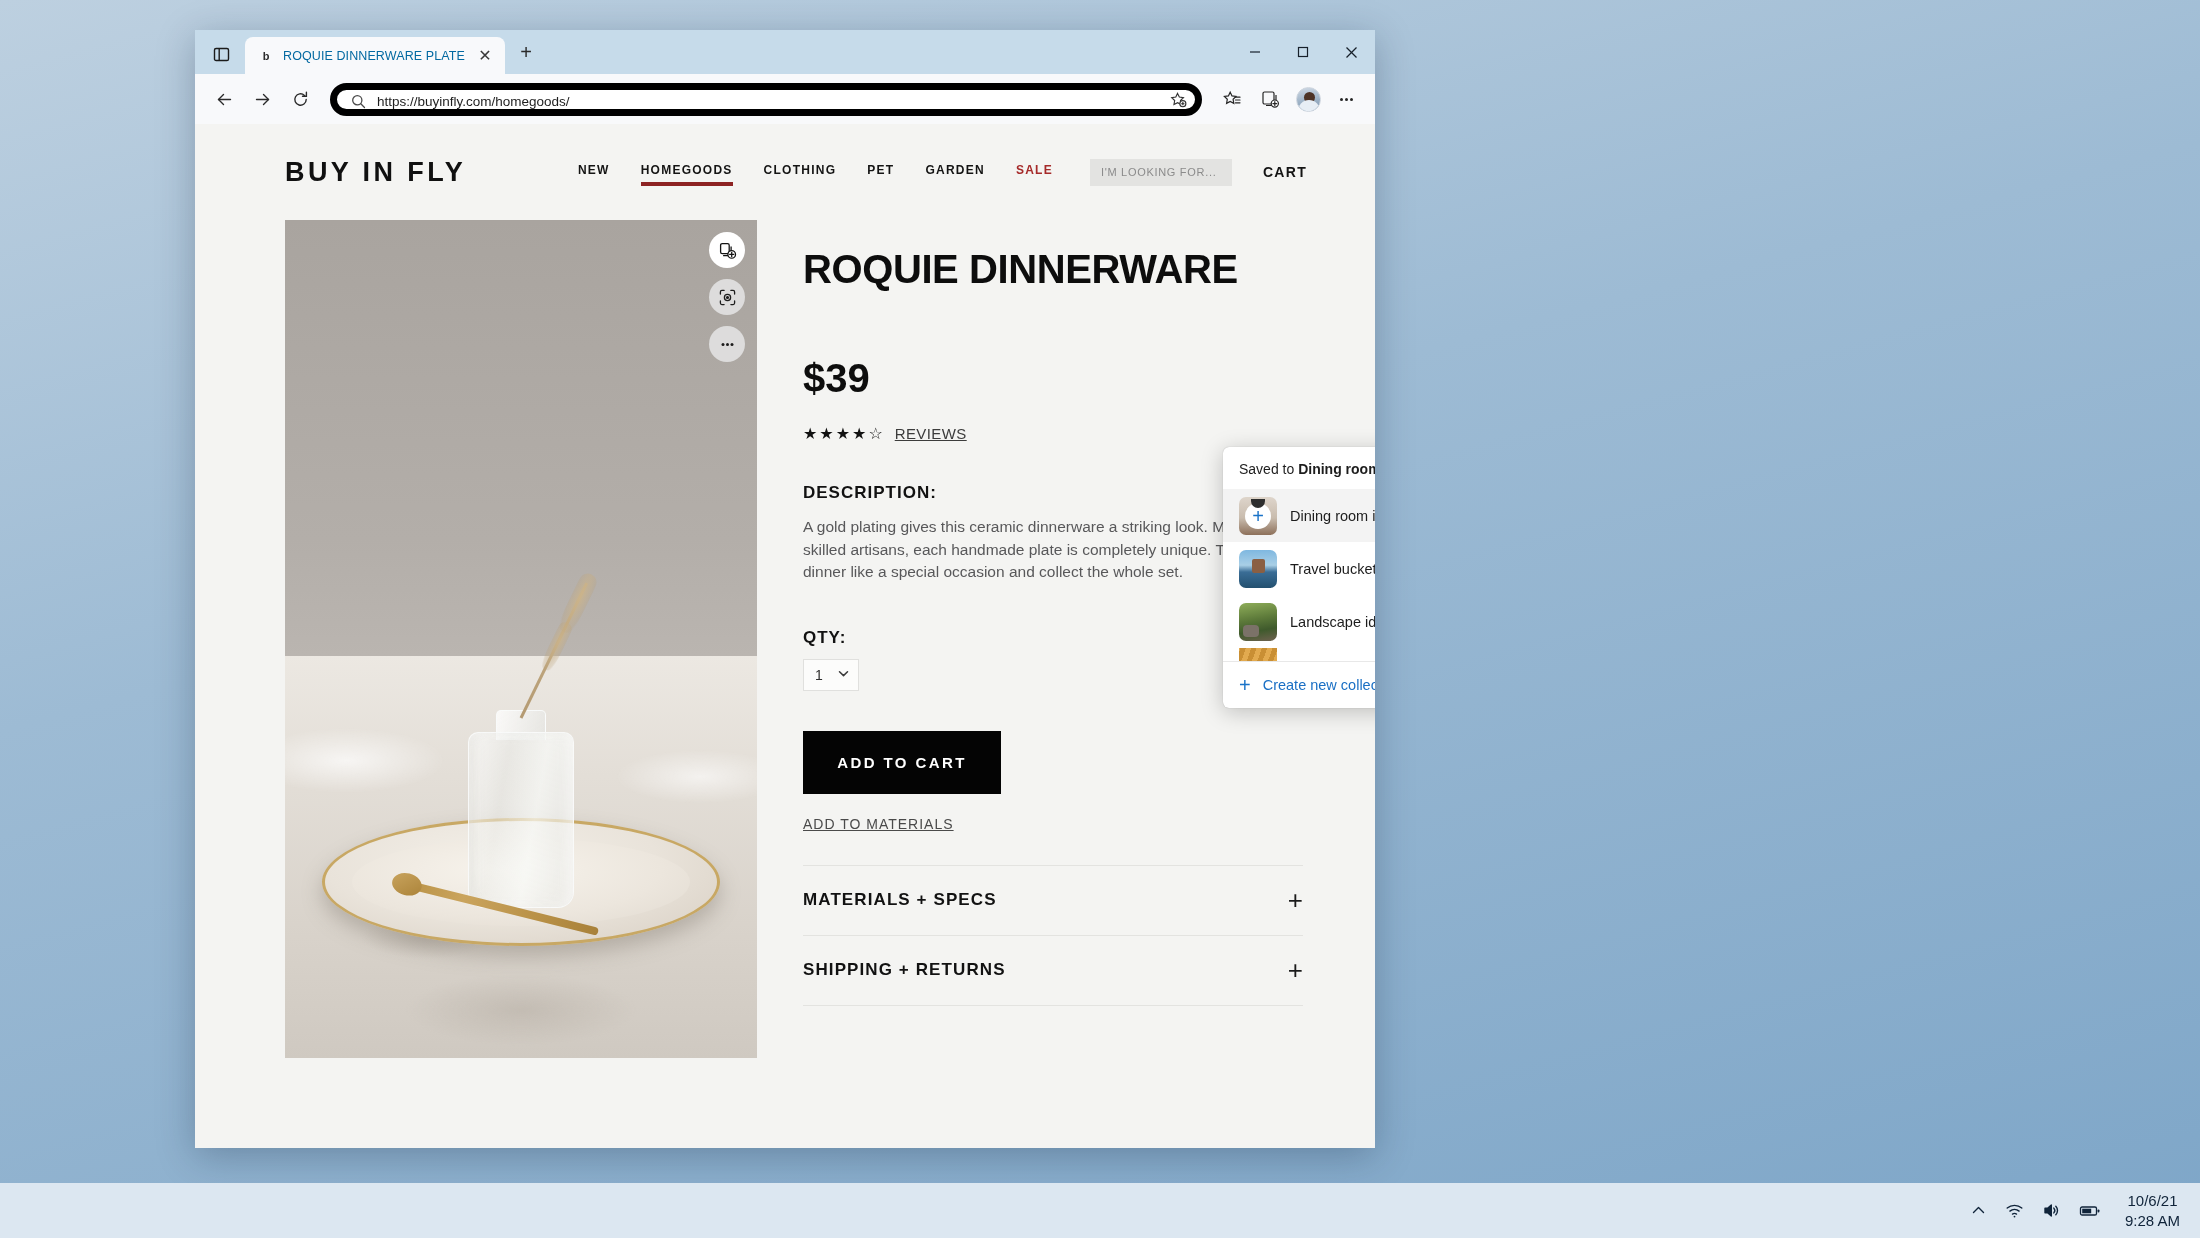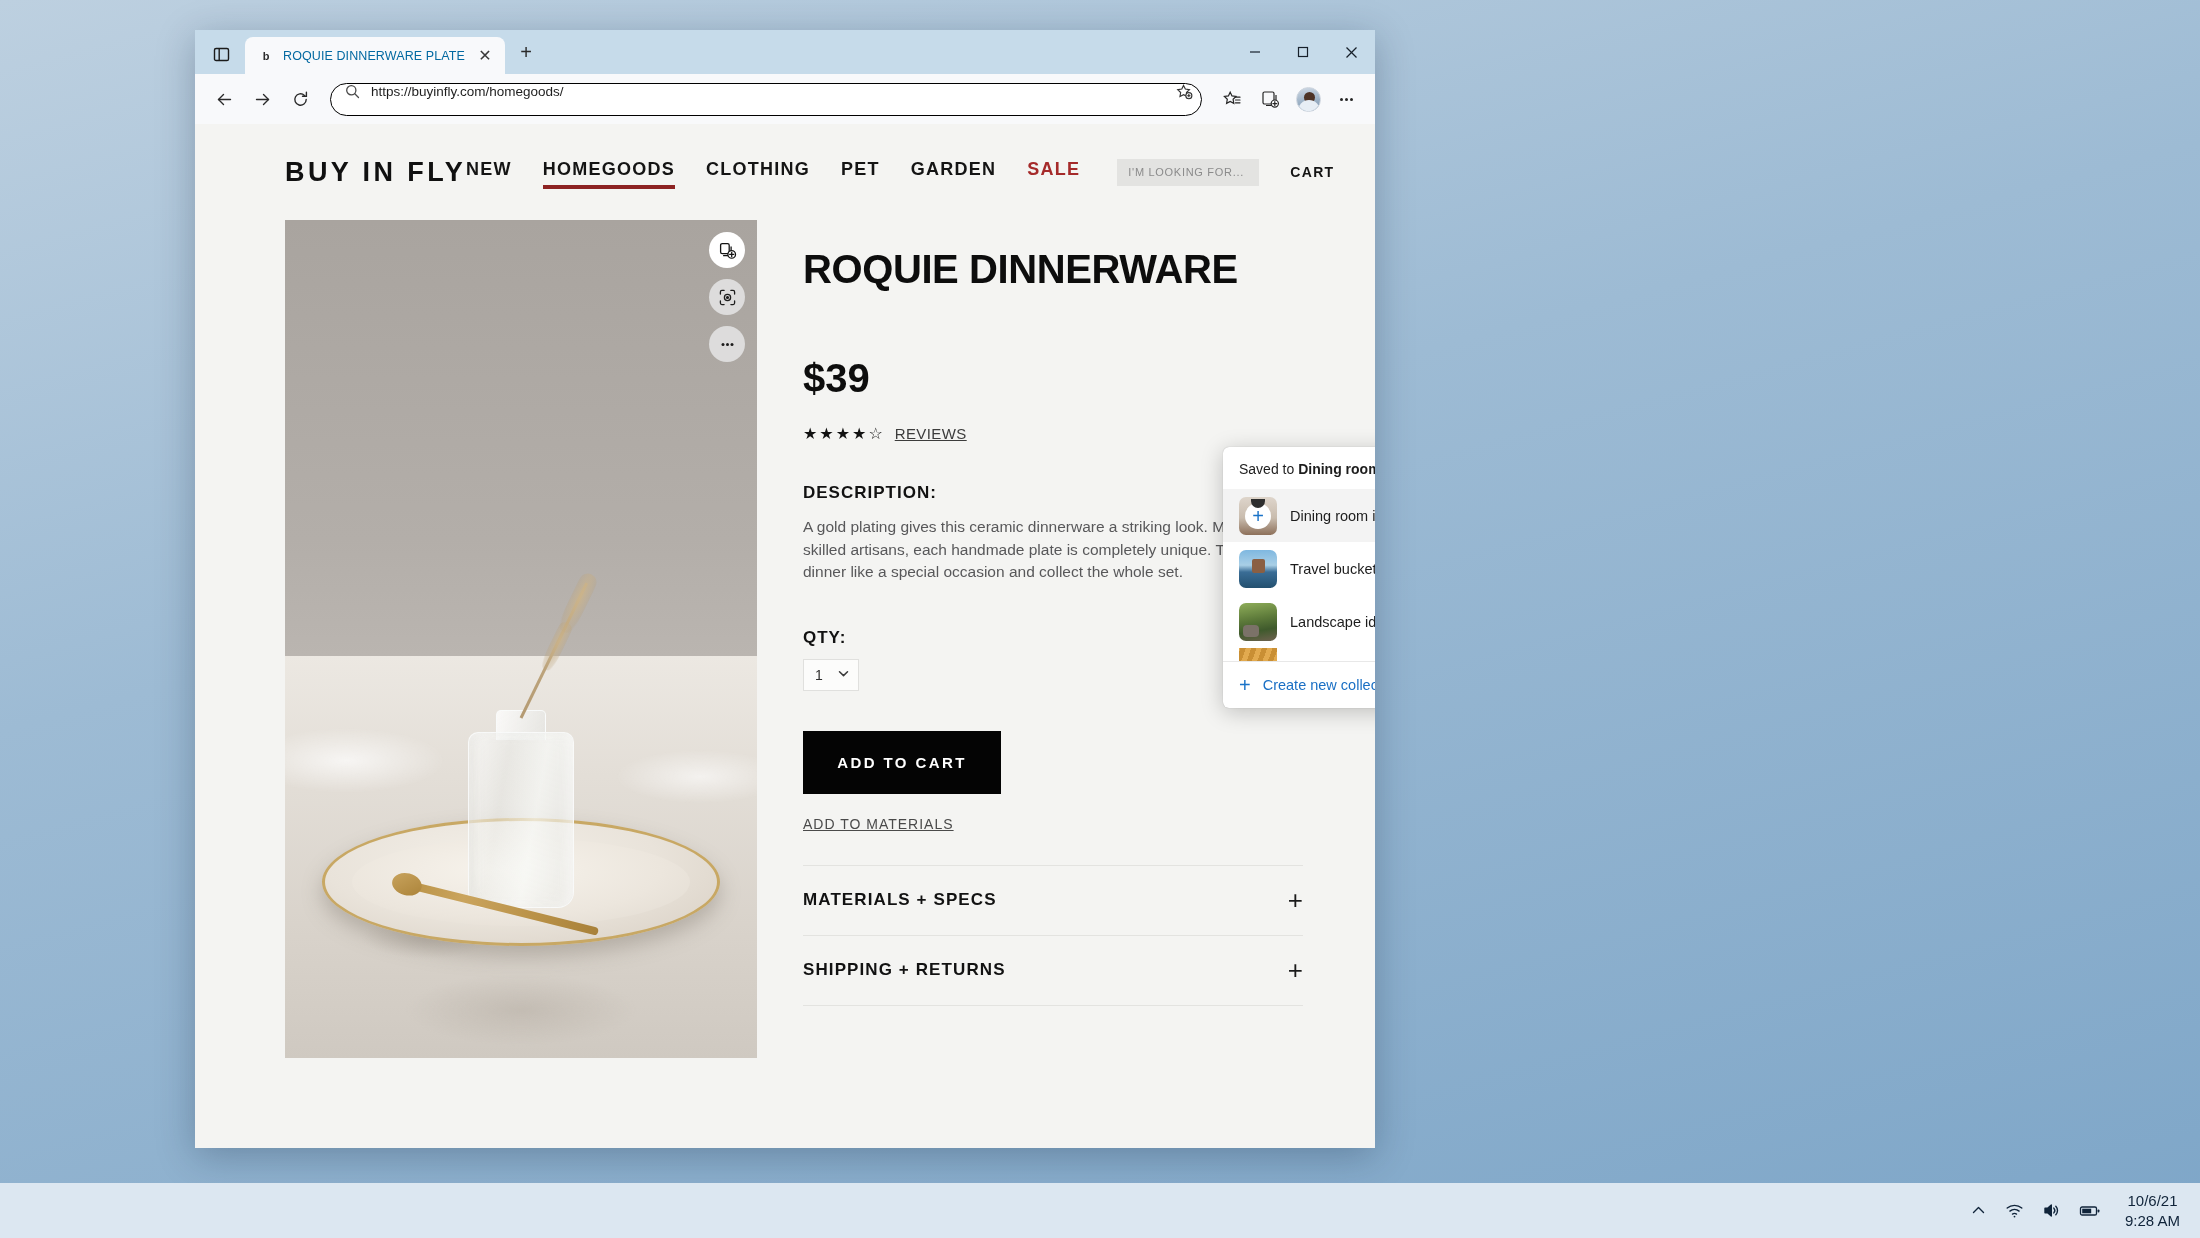--- a/index.html
+++ b/index.html
@@ -128,24 +128,24 @@
     display: flex; align-items: center; justify-content: center;
     border-radius: 4px;
     color: #2a2a2a;
   }
   #omnibox {
     flex: 1;
     height: 33px;
     background: #fff;
     border-radius: 17px;
     display: flex;
-    align-items: flex-start;
+    align-items: flex-end;
     padding: 0 8px 0 14px;
     margin: 0 9px;
-    border: 1px solid #000000;
+    border: 7px solid #000000;
     gap: 11px;
   }
   #omnibox-url {
     flex: 1;
     font-size: 13.5px;
     color: #1e1e1e;
   }
   .omni-icon { display: flex; align-items: center; justify-content: center; color: #333; }
   #tb-right { display: flex; align-items: center; gap: 4px; }
   .tb-btn {
@@ -202,21 +202,21 @@
     white-space: nowrap;
   }
   #site-nav {
     flex: 1;
     display: flex;
     align-items: center;
     justify-content: flex-end;
     gap: 31px;
   }
   .nav-link {
-    font-size: 18px;
+    font-size: 12px;
     font-weight: 800;
     letter-spacing: 1.25px;
     color: #141414;
     position: relative;
     padding-bottom: 5px;
     white-space: nowrap;
   }
   .nav-link.sale { color: #a52a2a; }
   .nav-link.active::after {
     content: "";

